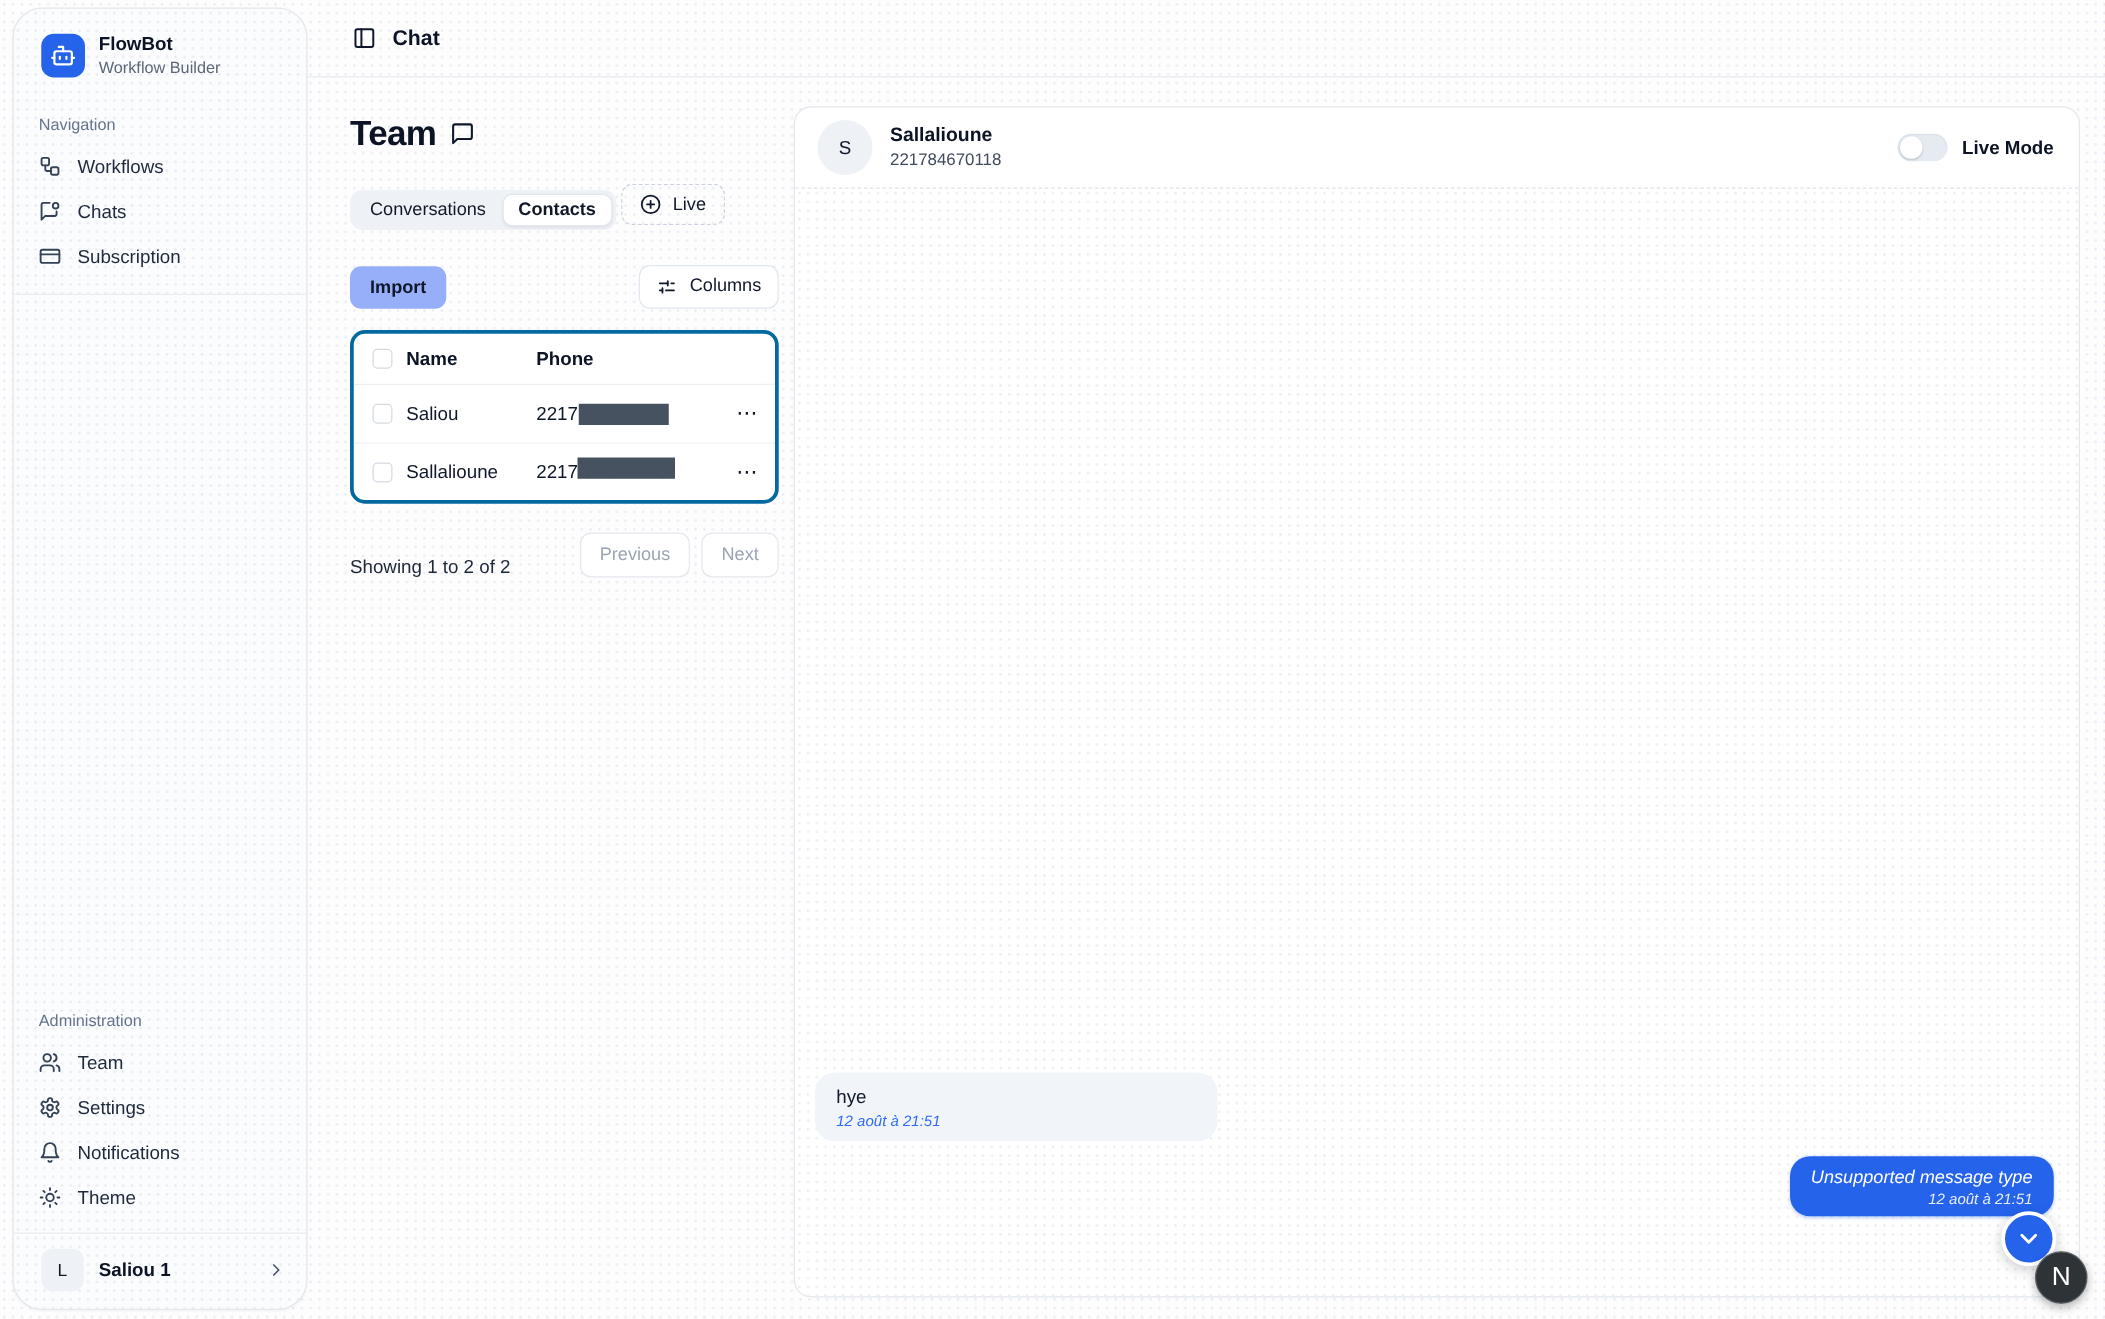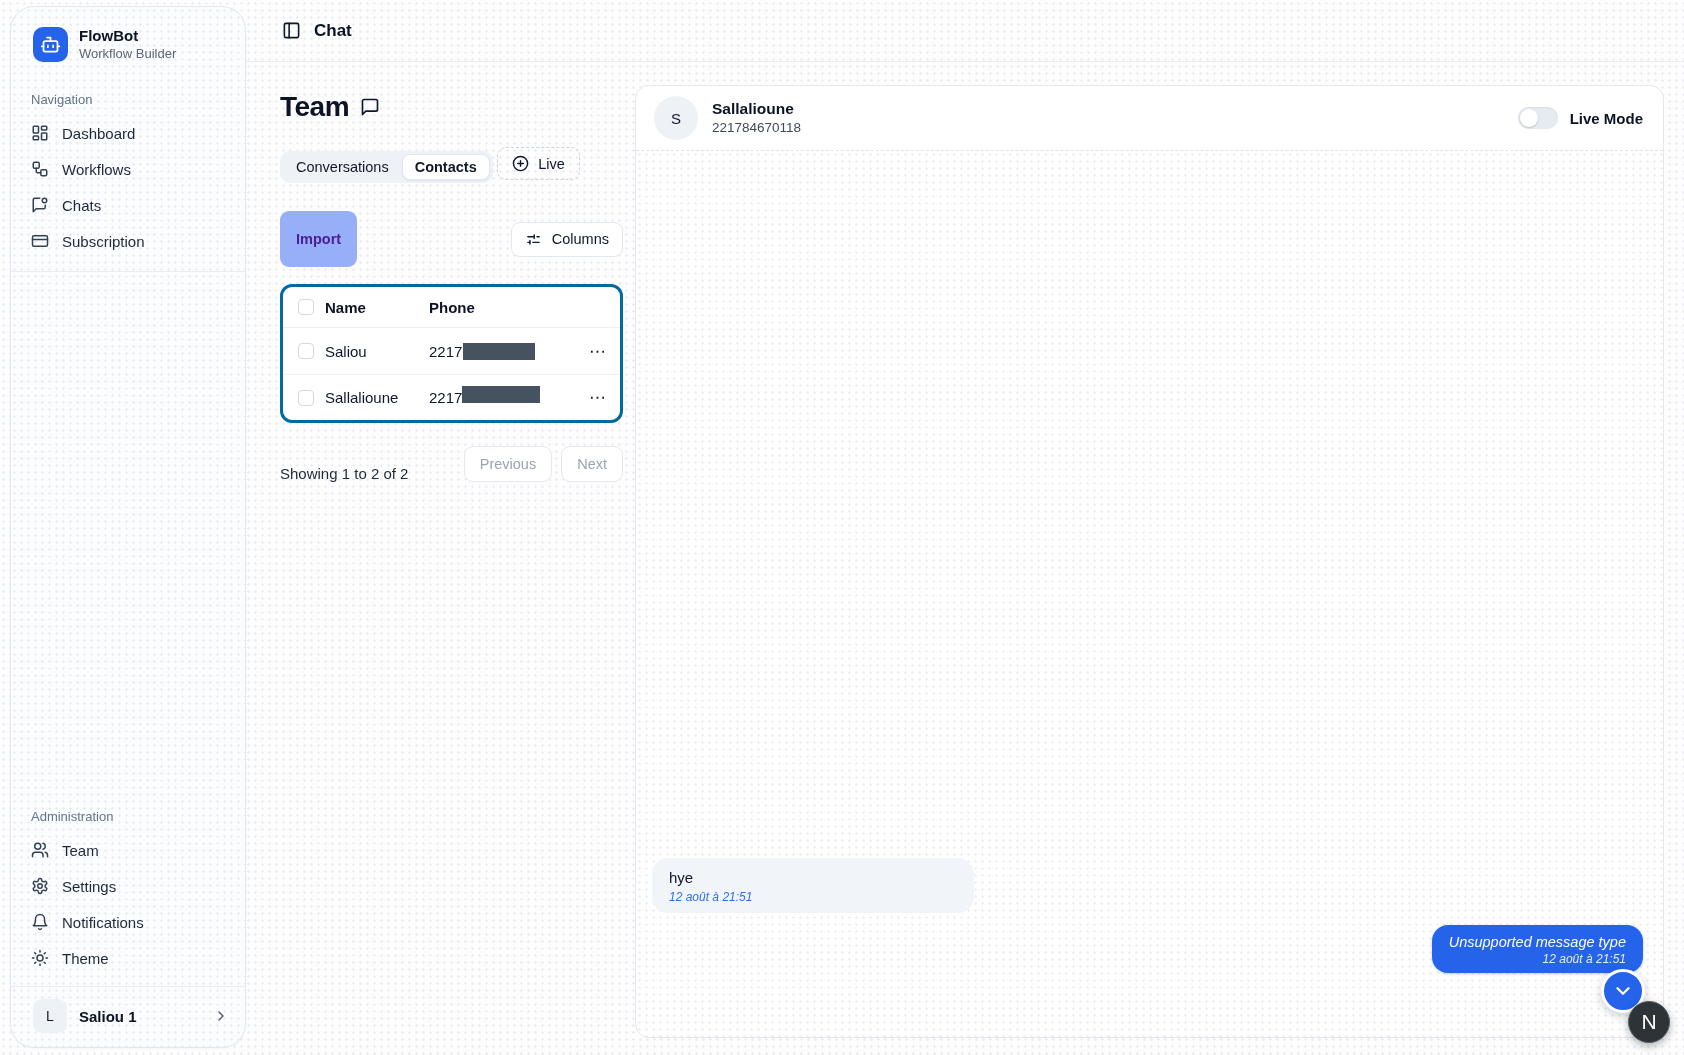--- a/index.html
+++ b/index.html
@@ -82,26 +82,26 @@
   }
   .search-box input::placeholder { color:#8b95a5; }
   .live-btn {
     display:inline-flex; align-items:center; gap:9px; padding:7px 14px;
     border:1.5px dashed #c9d2dd; border-radius:9px; background:transparent;
     font-size:14.5px; font-weight:500; color:#0f172a; cursor:pointer; margin-bottom:11px;
     font-family:"Liberation Sans", sans-serif;
   }
   .btn-row { display:flex; justify-content:space-between; align-items:center; margin-bottom:17px; }
   .import-btn {
-    background:#97aef8; color:#4c1d95; border:none; border-radius:9px;
-    padding:20px 16px; font-size:14.5px; font-weight:600; cursor:default;
+    background:#97aef8; color:#0f172a; border:none; border-radius:9px;
+    padding:9px 16px; font-size:14.5px; font-weight:600; cursor:default;
     font-family:"Liberation Sans", sans-serif;
   }
   .columns-btn {
-    display:inline-flex; align-items:center; gap:10px; background:#fff;
+    display:inline-flex; align-items:flex-start; gap:10px; background:#fff;
     border:1px solid #e2e8f0; border-radius:9px; padding:8px 13px;
     font-size:14.5px; font-weight:500; color:#0f172a; cursor:pointer;
     font-family:"Liberation Sans", sans-serif;
   }
   .table-card { border:3px solid #0369a1; border-radius:12px; background:#fff; overflow:hidden; }
   .t-row { display:flex; align-items:center; }
   .t-head { height:41px; border-bottom:1px solid #eceff3; font-weight:700; font-size:15px; color:#0b1324; }
   .t-body-row { height:46px; font-size:15px; color:#0f172a; }
   .t-body-row + .t-body-row { border-top:1px solid #eef1f4; }
   .c-check { width:42px; padding-left:15px; flex-shrink:0; }
@@ -197,31 +197,20 @@
       <div class="brand-name">FlowBot</div>
       <div class="brand-sub">Workflow Builder</div>
     </div>
   </div>
 
   <div class="section-label">Navigation</div>
 
   <div class="nav-item">
     <span class="ni">
       <svg width="18" height="18" viewBox="0 0 24 24" fill="none" stroke="currentColor" stroke-width="2" stroke-linecap="round" stroke-linejoin="round">
-          <rect x="3" y="3" width="7" height="9" rx="1"></rect>
-          <rect x="14" y="3" width="7" height="5" rx="1"></rect>
-          <rect x="14" y="12" width="7" height="9" rx="1"></rect>
-          <rect x="3" y="16" width="7" height="5" rx="1"></rect>
-        </svg>
-    </span>
-    <span>Dashboard</span>
-  </div>
-  <div class="nav-item">
-    <span class="ni">
-      <svg width="18" height="18" viewBox="0 0 24 24" fill="none" stroke="currentColor" stroke-width="2" stroke-linecap="round" stroke-linejoin="round">
           <rect x="3" y="3" width="8" height="8" rx="2"></rect>
           <path d="M7 11v4a2 2 0 0 0 2 2h4"></path>
           <rect x="13" y="13" width="8" height="8" rx="2"></rect>
         </svg>
     </span>
     <span>Workflows</span>
   </div>
   <div class="nav-item">
     <span class="ni">
       <svg width="18" height="18" viewBox="0 0 24 24" fill="none" stroke="currentColor" stroke-width="2" stroke-linecap="round" stroke-linejoin="round">

